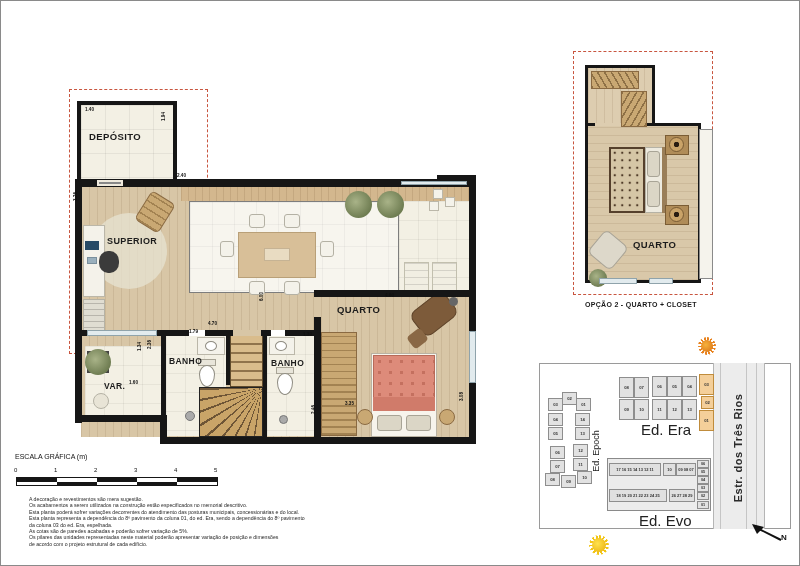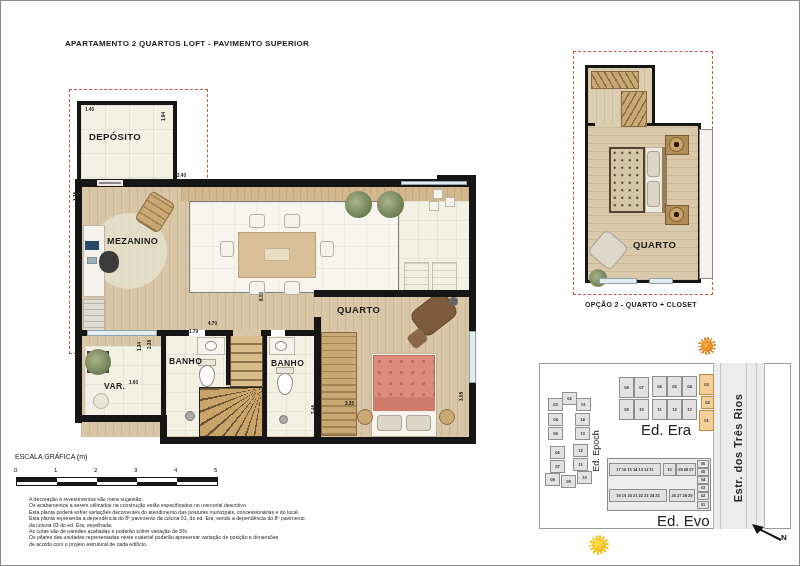--- a/index.html
+++ b/index.html
@@ -97,21 +97,20 @@
   .dline { font-size:5.2px; line-height:6.4px; white-space:nowrap; }
 
   .caption { position:absolute; font-size:7px; font-weight:700; color:#1a1a1a; letter-spacing:.3px; }
   .north-n { position:absolute; font-size:8px; font-weight:700; color:#111; }
 </style>
 </head>
 <body>
 
 <div class="sheet">
 
-  <div class="title">APARTAMENTO 2 QUARTOS LOFT - PAVIMENTO SUPERIOR</div>
 
   <div class="dash" style="left:68px;top:88px;width:139px;height:265px"></div>
   <div class="dash" style="left:572px;top:50px;width:140px;height:244px"></div>
 
   <div>
 
     <div class="fl-wood" style="left:80px;top:183px;width:389px;height:253px"></div>
     <div class="fl-hall" style="left:180px;top:186px;width:289px;height:14px"></div>
     <div class="fl-void" style="left:188px;top:200px;width:210px;height:92px"></div>
     <div class="fl-tile" style="left:398px;top:200px;width:71px;height:92px"></div>
@@ -239,21 +238,21 @@
 
     <div class="rotlabel bldg-label" style="left:564px;top:444px;width:64px;height:12px;font-size:9px">Ed. Epoch</div>
     <div class="bldg-label" style="left:640px;top:420px">Ed. Era</div>
 
     <div class="slab" style="left:606px;top:457px;width:104px;height:53px"></div>
     <div class="strip" style="left:608px;top:462px;width:52px;height:13px">17 16 15 14 13 12 11</div>
     <div class="strip" style="left:662px;top:462px;width:13px;height:13px">10</div>
     <div class="strip" style="left:675px;top:462px;width:20px;height:13px">09 08 07</div>
     <div class="strip" style="left:608px;top:488px;width:58px;height:13px">18 19 20 21 22 23 24 25</div>
     <div class="strip" style="left:668px;top:488px;width:26px;height:13px">26 27 28 29</div>
-    <div class="bldg-label" style="left:656px;top:511px">Ed. Evo</div>
+    <div class="bldg-label" style="left:638px;top:511px">Ed. Evo</div>
 
     <div class="sun orange" style="left:697px;top:336px;width:18px;height:18px">
         <div class="core"></div>
       </div>
     <div class="sun yellow" style="left:588px;top:534px;width:20px;height:20px">
         <div class="core"></div>
       </div>
 
     <svg style="position:absolute;left:748px;top:522px" width="40" height="22" viewBox="0 0 40 22">
       <line x1="32" y1="17" x2="10" y2="6" stroke="#111" stroke-width="2"></line>
@@ -284,21 +283,21 @@
       <div class="dline">Esta planta poderá sofrer variações decorrentes do atendimento das posturas municipais, concessionárias e do local.</div>
       <div class="dline">Esta planta representa a dependência do 8º pavimento da coluna 01, do ed. Era, sendo a dependência do 8º pavimento</div>
       <div class="dline">da coluna 03 do ed. Era, espelhada.</div>
       <div class="dline">As cotas são de paredes acabadas e poderão sofrer variação de 5%.</div>
       <div class="dline">Os pilares das unidades representadas neste material poderão apresentar variação de posição e dimensões</div>
       <div class="dline">de acordo com o projeto estrutural de cada edifício.</div>
     </div>
 
   <div id="plan-labels" style="position:absolute;inset:0;pointer-events:none">
       <div class="room-label" style="left: 88px; top: 130px; font-size: 9.5px;">DEPÓSITO</div>
-      <div class="room-label" style="left: 106px; top: 235px; font-size: 9px;">MEZANINO</div>
+      <div class="room-label" style="left: 106px; top: 235px; font-size: 9px;">SUPERIOR</div>
       <div class="room-label" style="left: 103px; top: 380px; font-size: 8.5px;">VAR.</div>
       <div class="room-label" style="left: 168px; top: 355px; font-size: 8.5px;">BANHO</div>
       <div class="room-label" style="left: 270px; top: 357px; font-size: 8.5px;">BANHO</div>
       <div class="room-label" style="left: 336px; top: 303px; font-size: 9.5px;">QUARTO</div>
       <div class="dim" style="left: 84px; top: 106px;">1.40</div>
       <div class="dim v" style="left: 160px; top: 120px;">1.94</div>
       <div class="dim v" style="left: 72px; top: 200px;">3.76</div>
       <div class="dim" style="left: 176px; top: 172px;">2.40</div>
       <div class="dim v" style="left: 258px; top: 300px;">6.00</div>
       <div class="dim" style="left: 384px; top: 292px;">4.60</div>

